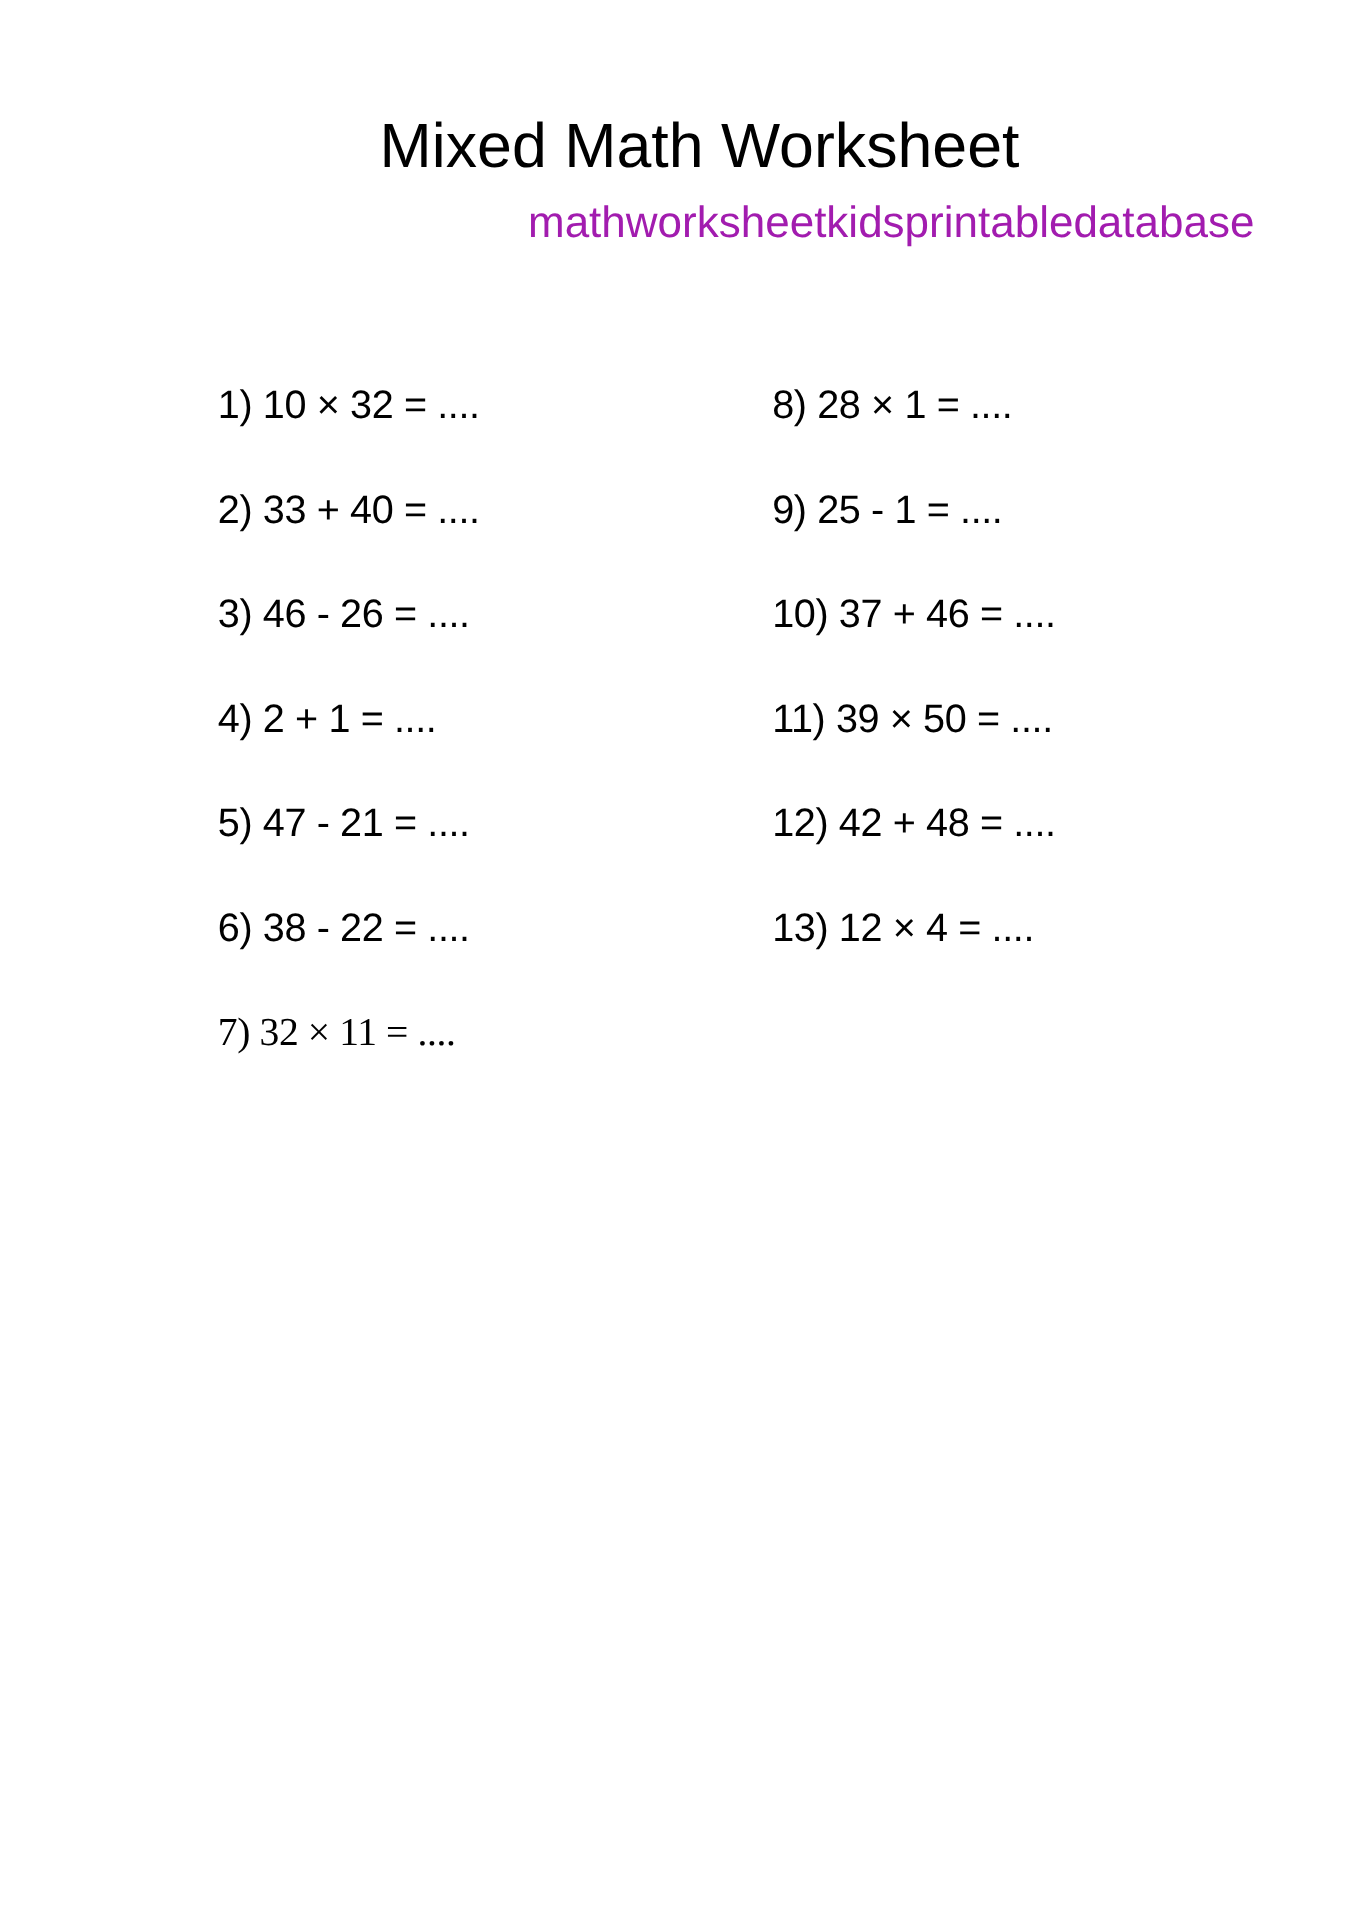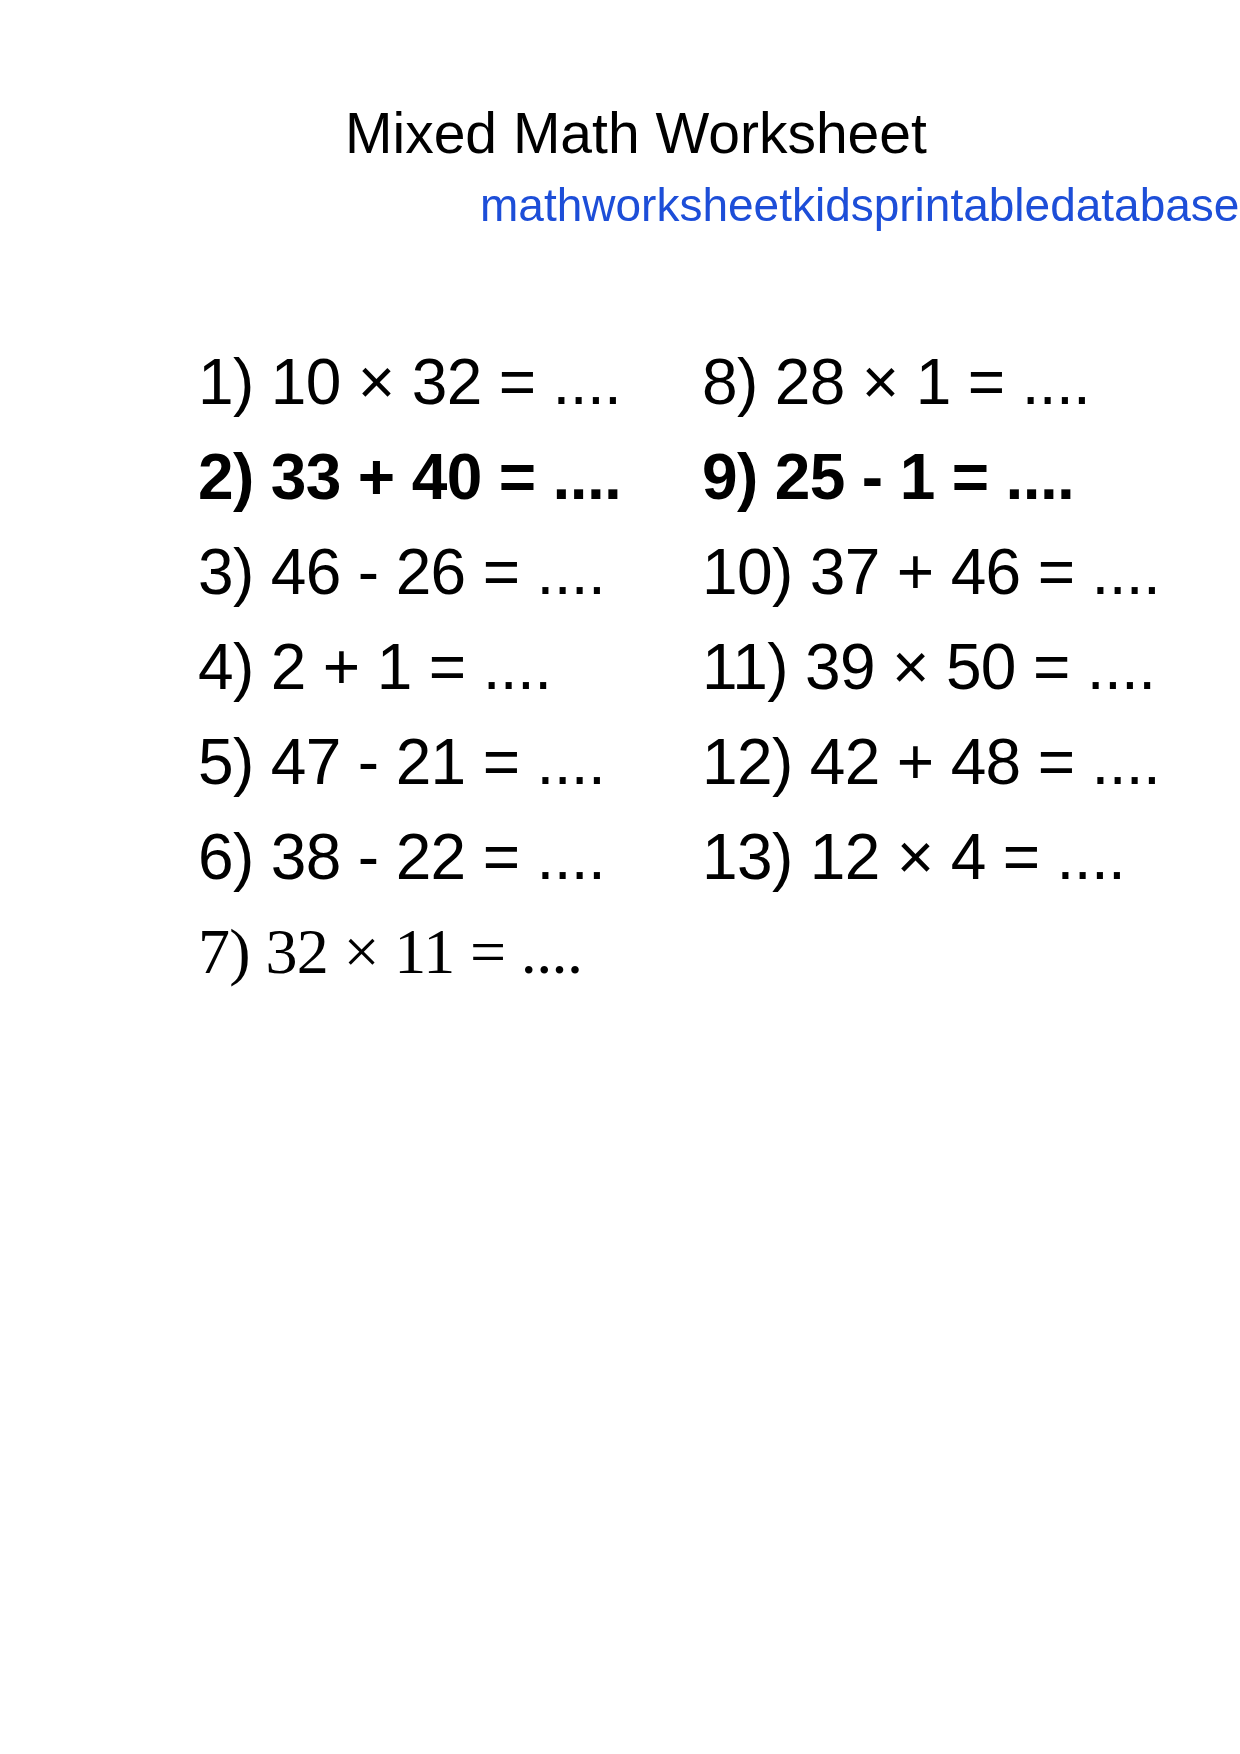--- a/index.html
+++ b/index.html
@@ -24,37 +24,37 @@
     font-size: 57px;
     font-weight: 400;
     line-height: 1;
     color: #000000;
     white-space: nowrap;
   }
   .watermark {
     position: absolute;
     left: 480px;
     top: 182px;
-    font-size: 46px;
+    font-size: 40px;
     line-height: 1;
-    color: #1d4ed8;
+    color: #a21caf;
     white-space: nowrap;
   }
   .problem {
     position: absolute;
-    font-size: 64px;
+    font-size: 36px;
     line-height: 1;
     color: #000000;
     white-space: nowrap;
     letter-spacing: -0.01em;
   }
   .col-left  { left: 198px; }
   .col-right { left: 702px; }
   .r0 { top: 350px; }
-  .r1 { top: 445px; font-weight: bold; }
+  .r1 { top: 445px; }
   .r2 { top: 540px; text-align: right; }
   .r3 { top: 635px; }
   .r4 { top: 730px; }
   .r5 { top: 825px; }
   .r6 { top: 920px; font-family: Liberation Serif, serif; }
 </style>
 </head>
 <body>
 
 <div class="page">

